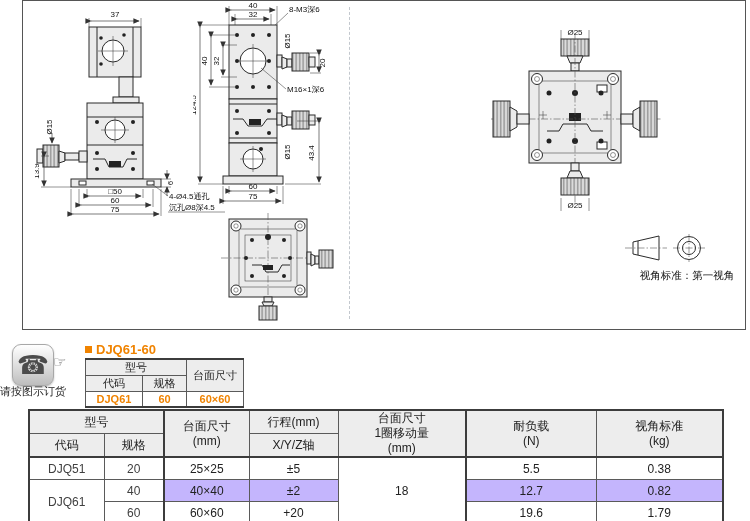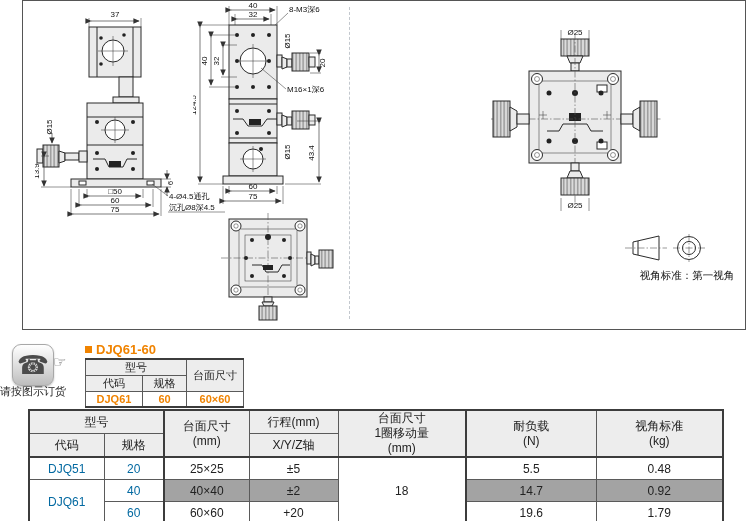--- a/index.html
+++ b/index.html
@@ -41,22 +41,22 @@
 
   
   .spec{left:28px;top:409px;width:694px;font-size:12px;border:2px solid #3c3c3c;}
   .spec th,.spec td{border:1px solid #5a5a5a;text-align:center;padding:0;font-weight:normal;}
   .spec th{background:#ededed;white-space:pre-line;line-height:1.25;}
   .spec tr.h1 th{height:17px;}
   .spec tr.h2 th{height:17px;border-bottom:2px solid #3c3c3c;}
   .spec th.hb{border-bottom:2px solid #3c3c3c;}
   .spec td{height:21px;}
   .spec .bl2{border-left:2px solid #3c3c3c;}
-  .orange{color:#0369a1;font-weight:bold;}
-  .hl{background:#a3a3a3;margin-top:48px;}
+  .orange{color:#404040;font-weight:bold;}
+  .hl{background:#c4b5fd;margin-top:48px;}
 </style>
 </head>
 <body>
 
 <div class="abs frame">
   <div class="abs vsep"></div>
 
   <svg class="abs" style="left:12px;top:4px" width="192" height="214" viewBox="0 0 192 214">
     <defs>
       <marker id="aA" markerWidth="9" markerHeight="8" refX="8" refY="4" orient="auto">
@@ -444,29 +444,29 @@
     <th>规格</th>
     <th>X/Y/Z轴</th>
   </tr>
   <tr>
     <td class="orange">DJQ51</td>
     <td class="orange">20</td>
     <td class="bl2">25×25</td>
     <td>±5</td>
     <td rowspan="3">18</td>
     <td class="bl2">5.5</td>
-    <td>0.48</td>
+    <td>0.38</td>
   </tr>
   <tr>
     <td rowspan="2" class="orange">DJQ61</td>
     <td class="orange">40</td>
     <td class="bl2 hl">40×40</td>
     <td class="hl">±2</td>
-    <td class="bl2 hl">14.7</td>
-    <td class="hl">0.92</td>
+    <td class="bl2 hl">12.7</td>
+    <td class="hl">0.82</td>
   </tr>
   <tr>
     <td class="orange">60</td>
     <td class="bl2">60×60</td>
     <td>+20</td>
     <td class="bl2">19.6</td>
     <td>1.79</td>
   </tr>
 </tbody>
   </table>

